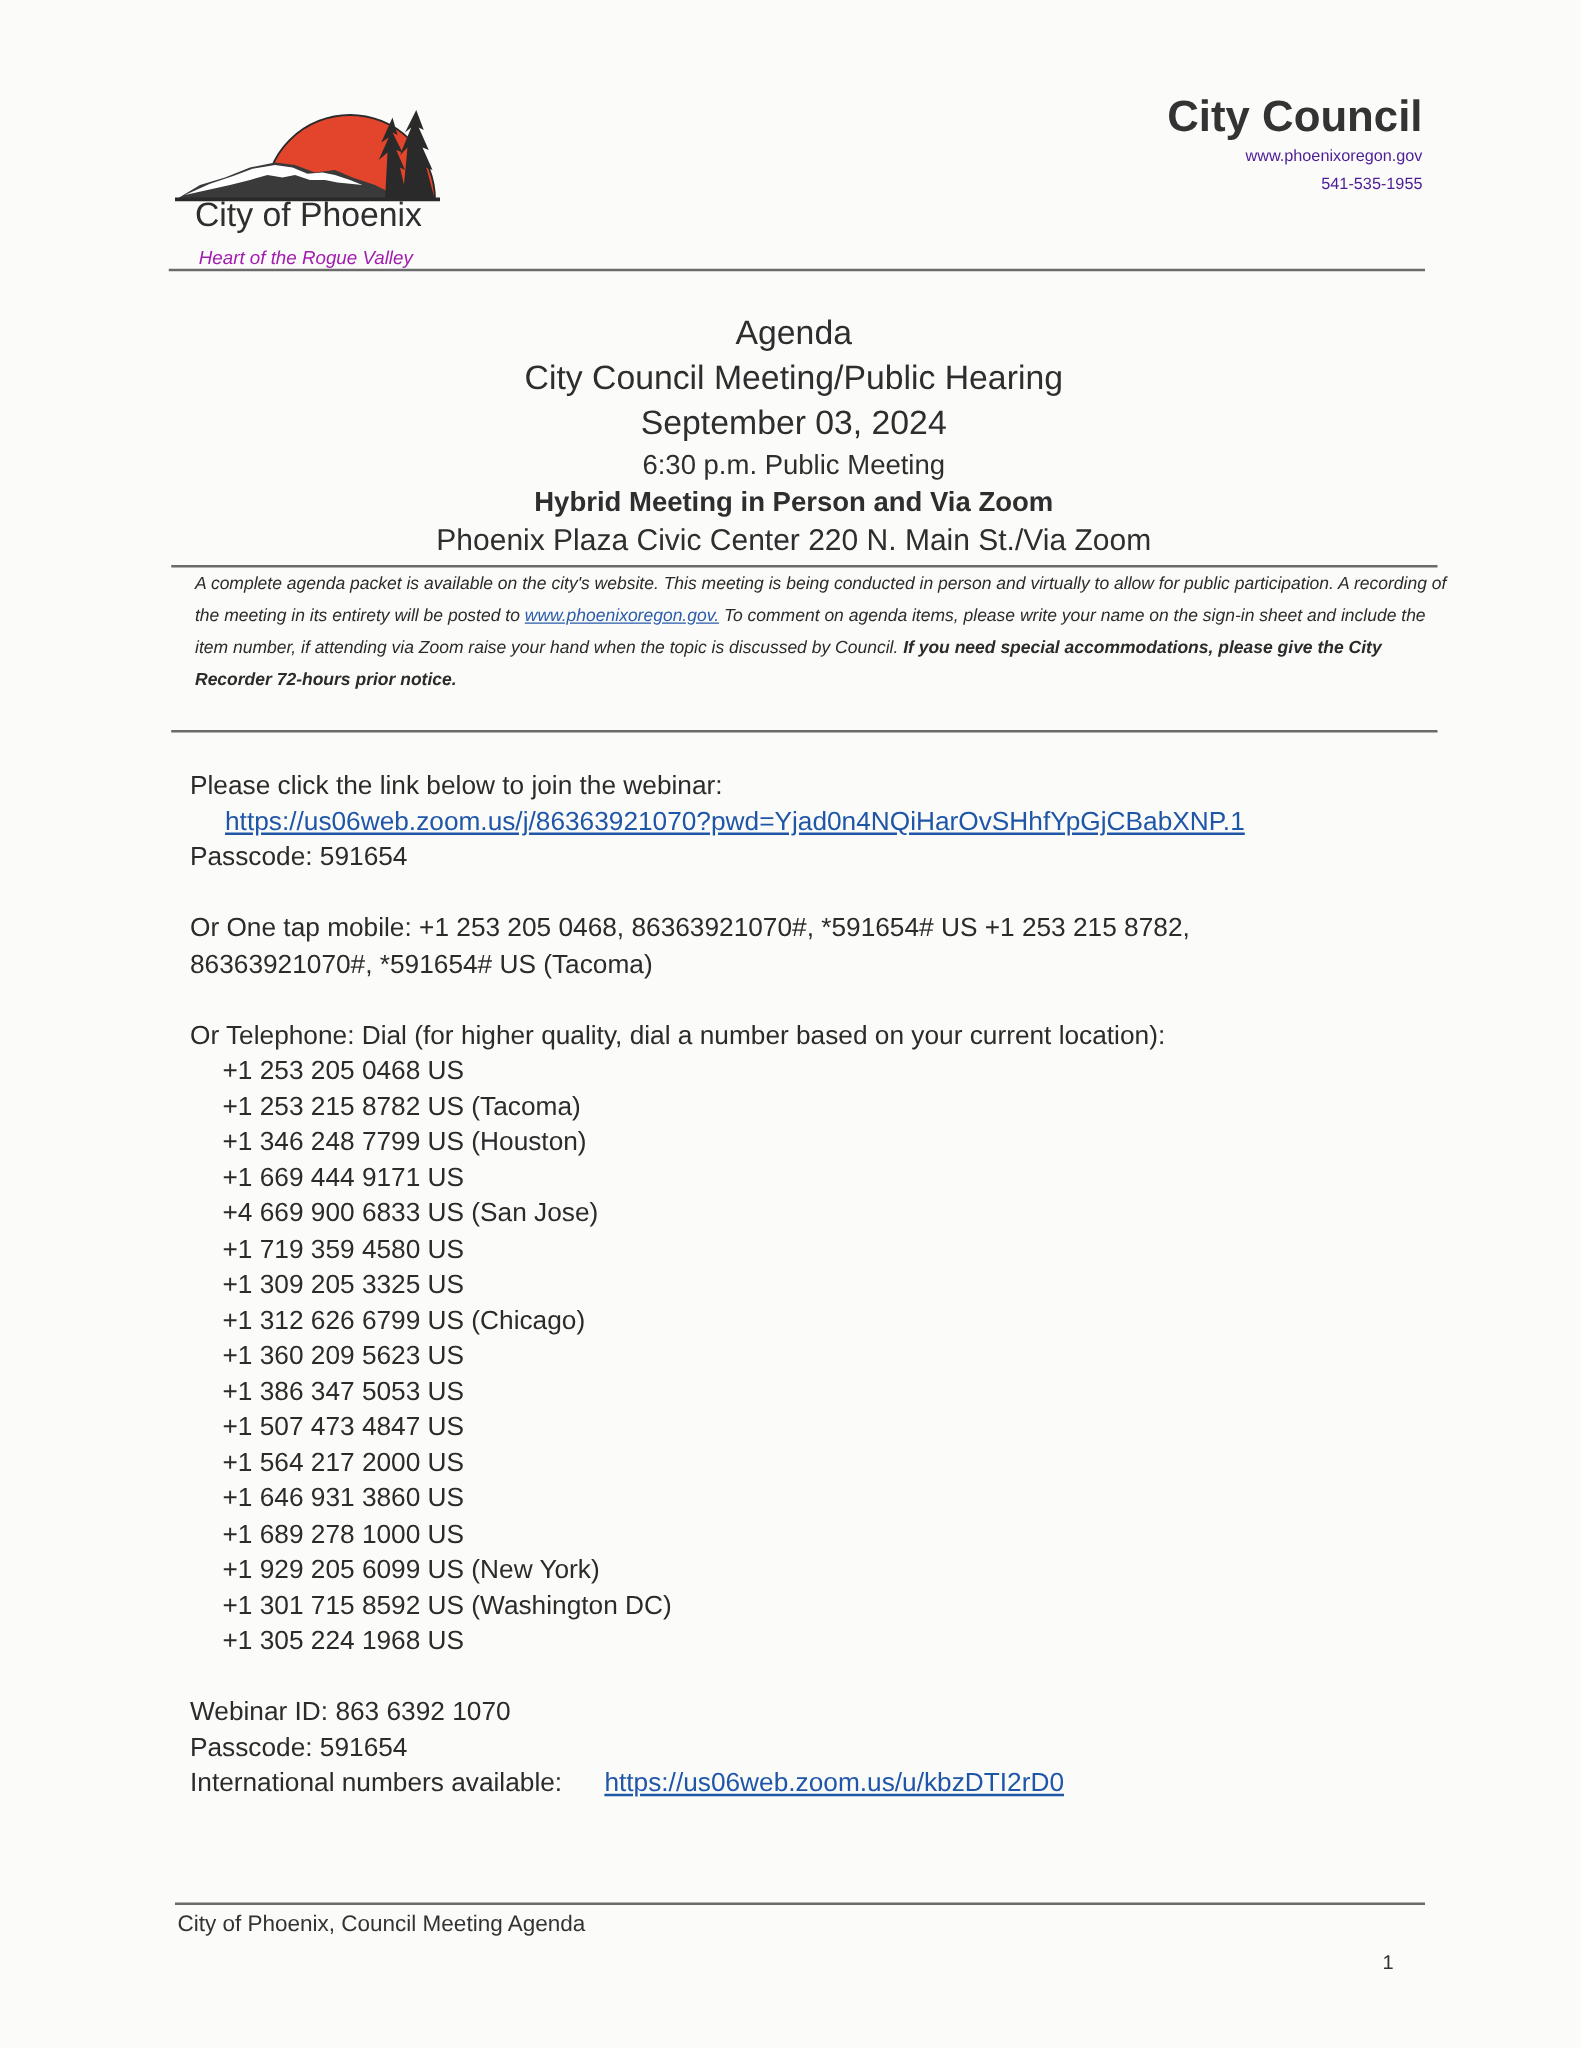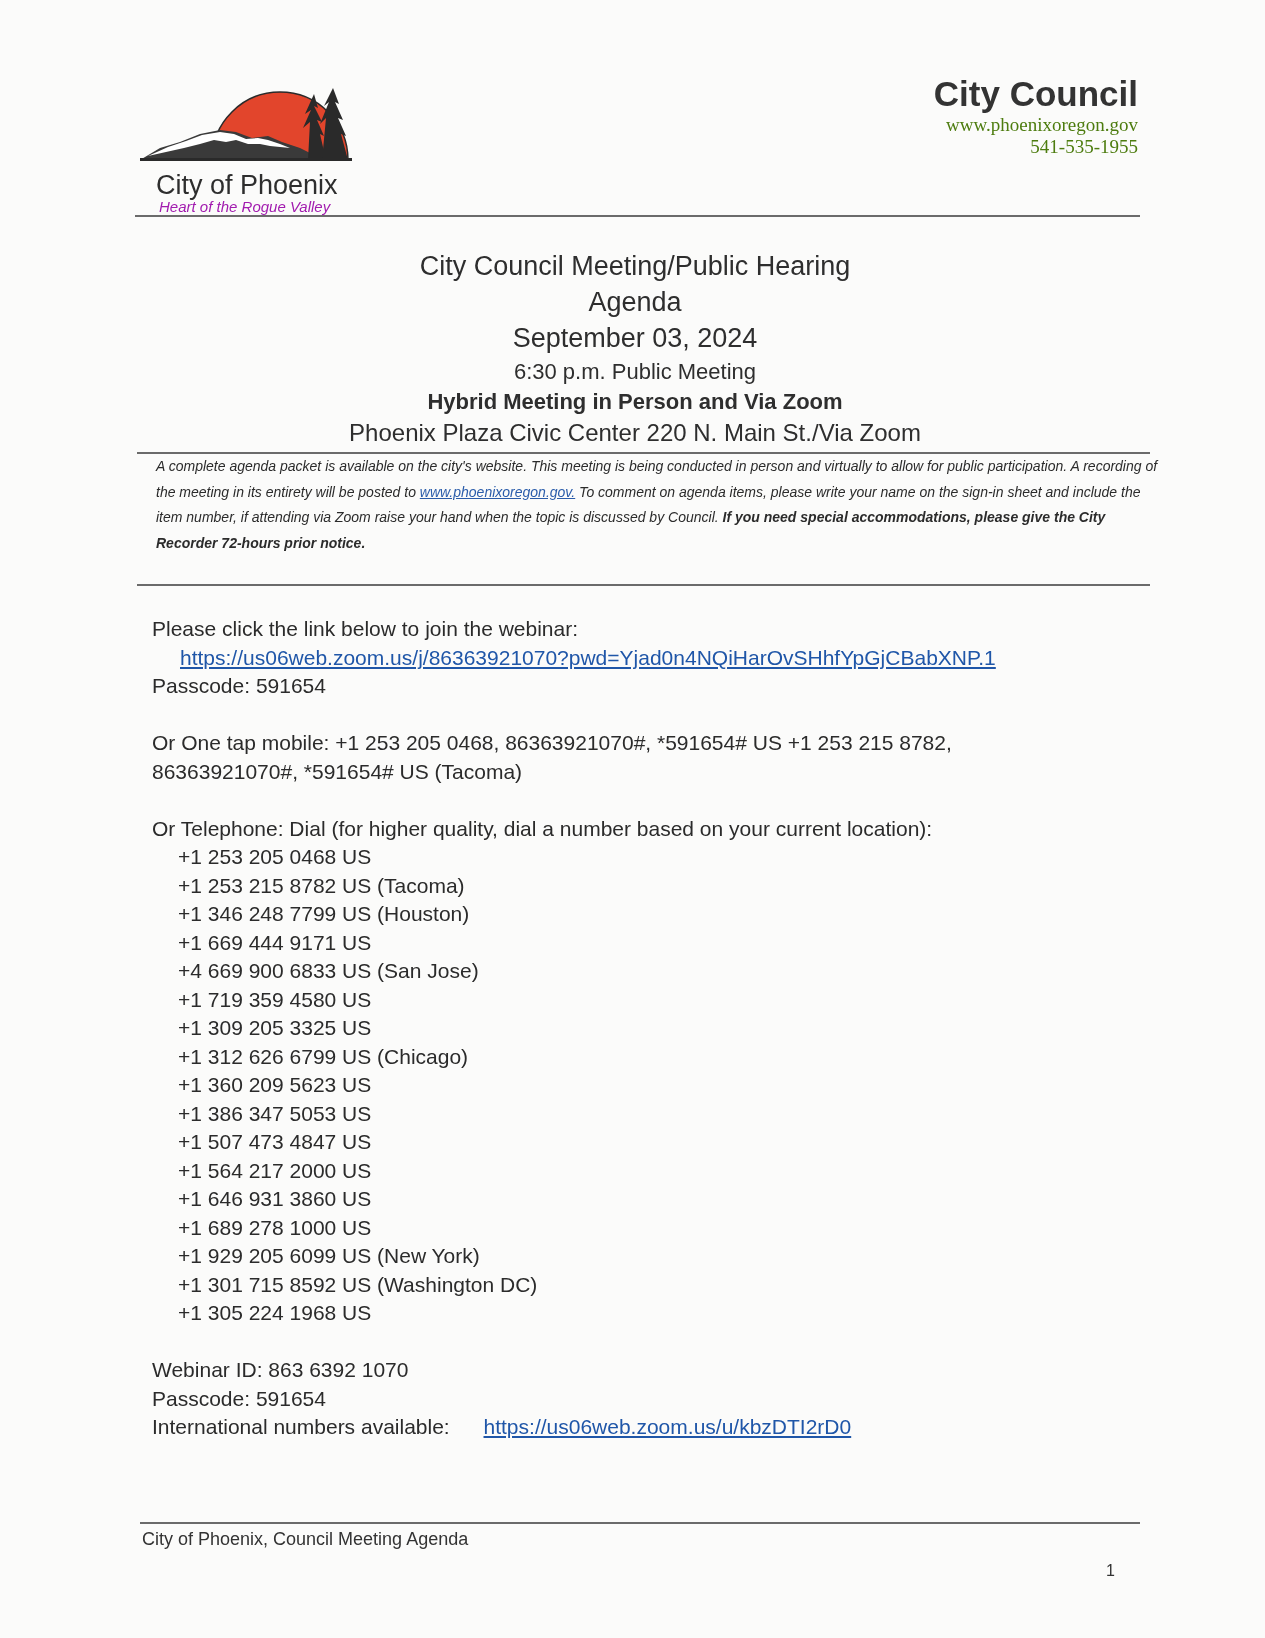--- a/index.html
+++ b/index.html
@@ -8,26 +8,26 @@
     background: #fbfbfa;
     font-family: "Liberation Sans", sans-serif;
     color: #2b2b2b;
     position: relative;
     overflow: hidden;
   }
   .abs { position: absolute; }
   
   .logo { left: 140px; top: 72px; width: 230px; height: 150px; }
   .logo-svg { position: absolute; left: 0; top: 0; }
-  .logo-name { position: absolute; left: 16px; top: 98px; font-size: 27px; color: #2e2e2e; white-space: nowrap; }
+  .logo-name { position: absolute; left: 16px; top: 85px; font-size: 27px; color: #2e2e2e; white-space: nowrap; }
   .logo-tag { position: absolute; left: 19px; top: 126px; font-size: 15px; font-style: italic; color: #a21caf; white-space: nowrap; }
   
   .hdr-right { right: 127px; top: 74px; text-align: right; }
   .hdr-title { font-size: 35px; font-weight: bold; color: #333; line-height: 40px; }
-  .hdr-line { font-size: 19px; line-height: 22px; color: #4d7c0f; font-family: Liberation Serif, serif; }
+  .hdr-line { font-size: 13px; line-height: 22px; color: #4c1d95; }
   .rule { height: 2px; background: #6b6b6b; }
   
   .title-block { left: 130px; width: 1010px; top: 248px; text-align: center; color: #2e2e2e; }
   .t1 { font-size: 27px; line-height: 36px; }
   .t3 { font-size: 27px; line-height: 36px; }
   .t4 { font-size: 22px; line-height: 31px; }
   .t5 { font-size: 22px; line-height: 30px; font-weight: bold; }
   .t6 { font-size: 24px; line-height: 32px; }
   
   .notice { left: 156px; top: 454px; width: 1010px; font-size: 14px; line-height: 25.5px; font-style: italic; color: #2b2b2b; }
@@ -60,22 +60,22 @@
 
 <div class="abs hdr-right">
   <div class="hdr-title">City Council</div>
   <div class="hdr-line">www.phoenixoregon.gov</div>
   <div class="hdr-line">541-535-1955</div>
 </div>
 
 <div class="abs rule" style="left:135px; top:215px; width:1005px;"></div>
 
 <div class="abs title-block">
+  <div class="t1">Agenda</div>
   <div class="t1">City Council Meeting/Public Hearing</div>
-  <div class="t1">Agenda</div>
   <div class="t3">September 03, 2024</div>
   <div class="t4">6:30 p.m. Public Meeting</div>
   <div class="t5">Hybrid Meeting in Person and Via Zoom</div>
   <div class="t6">Phoenix Plaza Civic Center 220 N. Main St./Via Zoom</div>
 </div>
 
 <div class="abs rule" style="left:137px; top:452px; width:1013px;"></div>
 
 <div class="abs notice">
   <span>A complete agenda packet is available on the city's website.  This meeting is being conducted in person and virtually to allow for public participation. A recording of the meeting in its entirety will be posted to </span><a>www.phoenixoregon.gov.</a><span>  To comment on agenda items, please write your name on the sign-in sheet and include the item number, if attending via Zoom raise your hand when the topic is discussed by Council.  </span><b>If you need special accommodations, please give the City Recorder 72-hours prior notice.</b>

